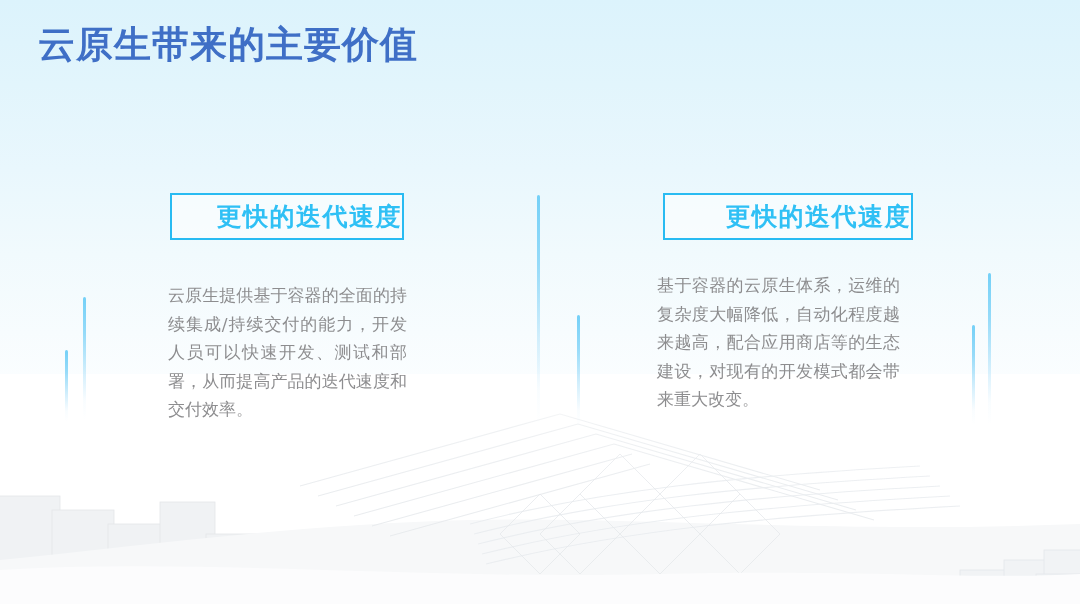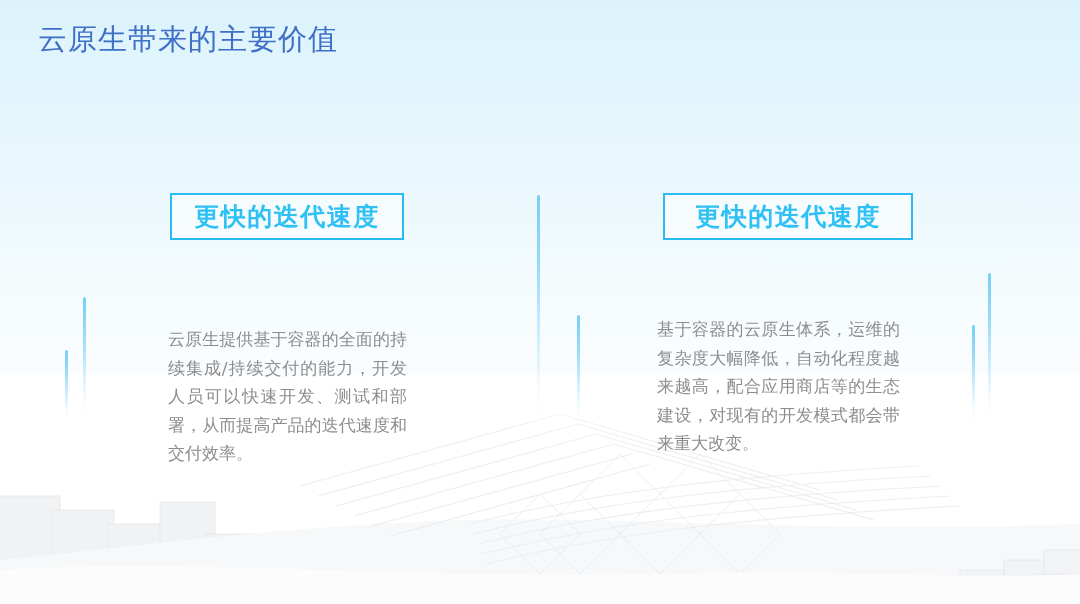--- a/index.html
+++ b/index.html
@@ -33,22 +33,22 @@
     height:230px;
     overflow:hidden;
     pointer-events:none;
   }
   .scenery svg { display:block; width:1080px; height:230px; }
 
   
   .title {
     position:absolute;
     left:38px; top:20px;
-    font-size:29px;
-    font-weight:normal;
+    font-size:37px;
+    font-weight:bold;
     letter-spacing:1px;
     color:#3f6fc6;
     white-space:nowrap;
   }
 
   
   .vline {
     position:absolute;
     width:3px;
     border-radius:2px;
@@ -65,40 +65,39 @@
 
   
   .col { position:absolute; top:0; }
 
   .card-head {
     position:absolute;
     border:2px solid #29bbf2;
     background:rgba(255,255,255,0.55);
     display:flex;
     align-items:center;
-    justify-content:center;
+    justify-content:flex-end;
   }
   .card-head-label {
     font-size:25px;
     font-weight:bold;
     color:#2fc0f5;
     letter-spacing:1.5px;
     white-space:nowrap;
     line-height:1;
   }
 
   .card-body {
     position:absolute;
     font-family:"DejaVu Serif", "Liberation Serif", serif;
     font-size:17px;
     line-height:28.5px;
     color:#8d8d8f;
     text-align:justify;
     text-justify:inter-character;
-    margin-top:44px;
   }
 </style>
 </head>
 <body>
 
 <div id="slide">
 
   <div class="scenery">
     <svg viewBox="0 0 1080 230" preserveAspectRatio="none">
       <defs>

